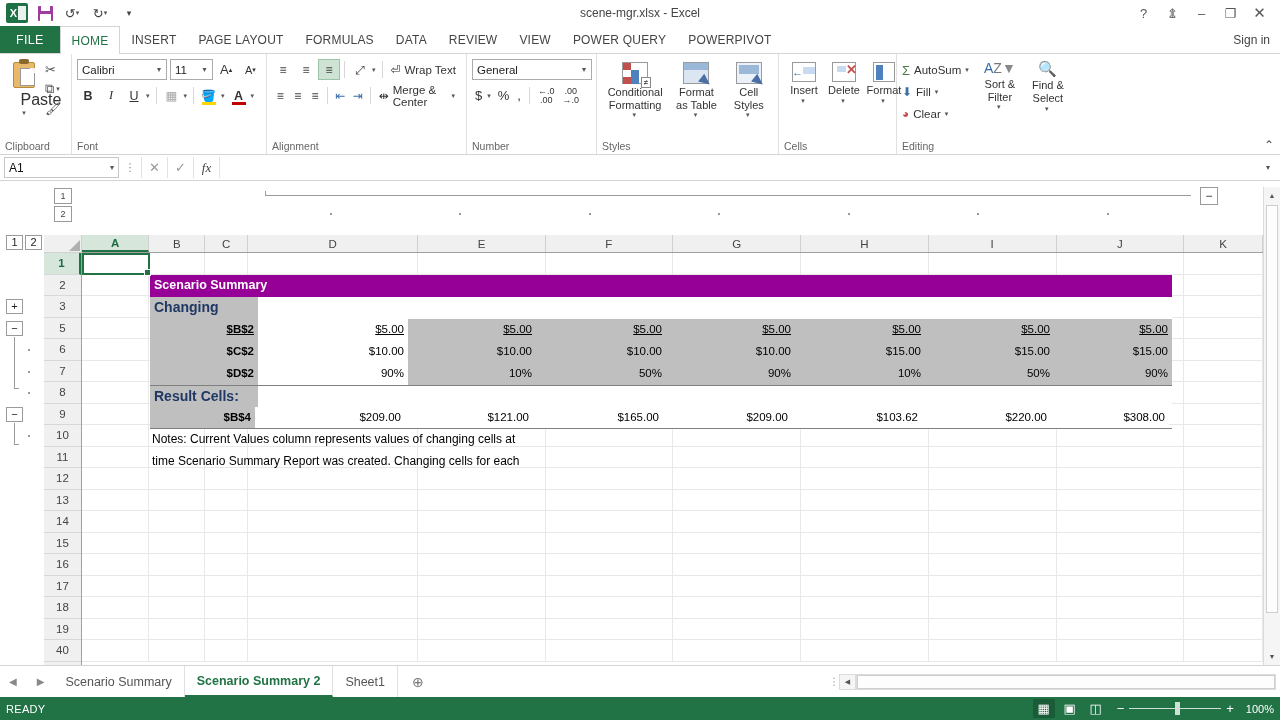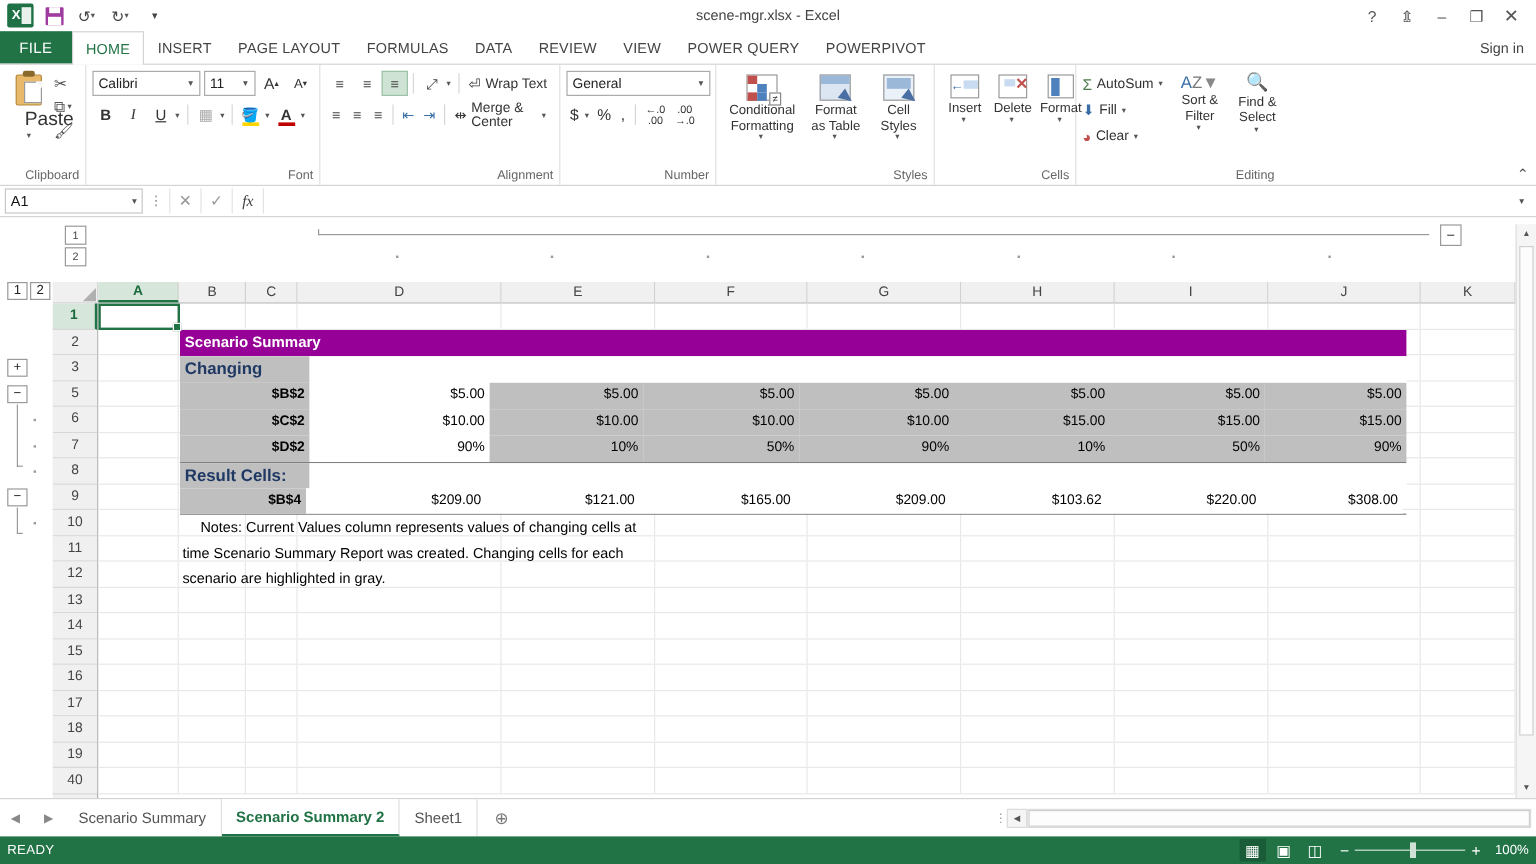--- a/index.html
+++ b/index.html
@@ -98,21 +98,21 @@
     margin-top: -1px;
   }
   .rgroup {
     display: flex; flex-direction: column;
     border-right: 1px solid #e0e0e0;
     padding: 3px 5px 0 5px;
     position: relative;
   }
   .rgroup-body { flex: 1; display: flex; align-items: flex-start; padding-top:2px;}
   .rgroup-label {
-    text-align: right; font-size: 10.5px; color: #666;
+    text-align: left; font-size: 10.5px; color: #666;
     height: 16px; line-height: 16px; position: relative;
   }
   .big-btn {
     display: flex; flex-direction: column; align-items: center;
     justify-content: flex-start;
     font-size: 11px; color: #333; padding: 1px 3px;
     min-width: 40px; text-align: center; line-height: 1.15;
   }
   .big-btn .ic { margin-bottom: 2px; }
 
@@ -1051,21 +1051,21 @@
     <div class="purple-block" style="height:22px;">
       <div class="scn-title">Scenario Summary</div>
     </div>
 
 
     <div style="height:22px; display:flex; background:#fff;">
       <div class="sect-label" style="width:108px;">Changing Cells:</div>
       <div style="flex:1; background:#fff;"></div>
     </div>
 
-    <div style="height:22px; display:flex;">
+    <div style="height:22px; display:flex;text-decoration:underline;">
       <div class="rowlabel" style="width:108px;">$B$2</div>
       <div class="cellnum white" style="width:150px;">$5.00</div>
       <div class="cellnum gray" style="width:128px;">$5.00</div>
       <div class="cellnum gray" style="width:130px;">$5.00</div>
       <div class="cellnum gray" style="width:129px;">$5.00</div>
       <div class="cellnum gray" style="width:130px;">$5.00</div>
       <div class="cellnum gray" style="width:129px;">$5.00</div>
       <div class="cellnum gray" style="width:118px;">$5.00</div>
     </div>
     <div style="height:22px; display:flex;">
@@ -1098,23 +1098,22 @@
       <div class="rowlabel" style="width:105px;">$B$4</div>
       <div class="cellnum white" style="width:150px;">$209.00</div>
       <div class="cellnum white" style="width:128px;">$121.00</div>
       <div class="cellnum white" style="width:130px;">$165.00</div>
       <div class="cellnum white" style="width:129px;">$209.00</div>
       <div class="cellnum white" style="width:130px;">$103.62</div>
       <div class="cellnum white" style="width:129px;">$220.00</div>
       <div class="cellnum white" style="width:118px;">$308.00</div>
     </div>
 
-    <div class="notes-line" style="padding-left:17px;">Notes:  Current Values column represents values of changing cells at</div>
+    <div class="notes-line" style="padding-left:2px;">Notes:  Current Values column represents values of changing cells at</div>
     <div class="notes-line" style="padding-left:2px;">time Scenario Summary Report was created.  Changing cells for each</div>
-    <div class="notes-line" style="padding-left:2px;">scenario are highlighted in gray.</div>
   </div>
 
   <div class="selbox"></div>
 </div>
 
 <div class="vscroll">
   <div class="vs-arrow">▲</div>
   <div class="vs-thumb"></div>
   <div class="vs-arrow down">▼</div>
 </div>

